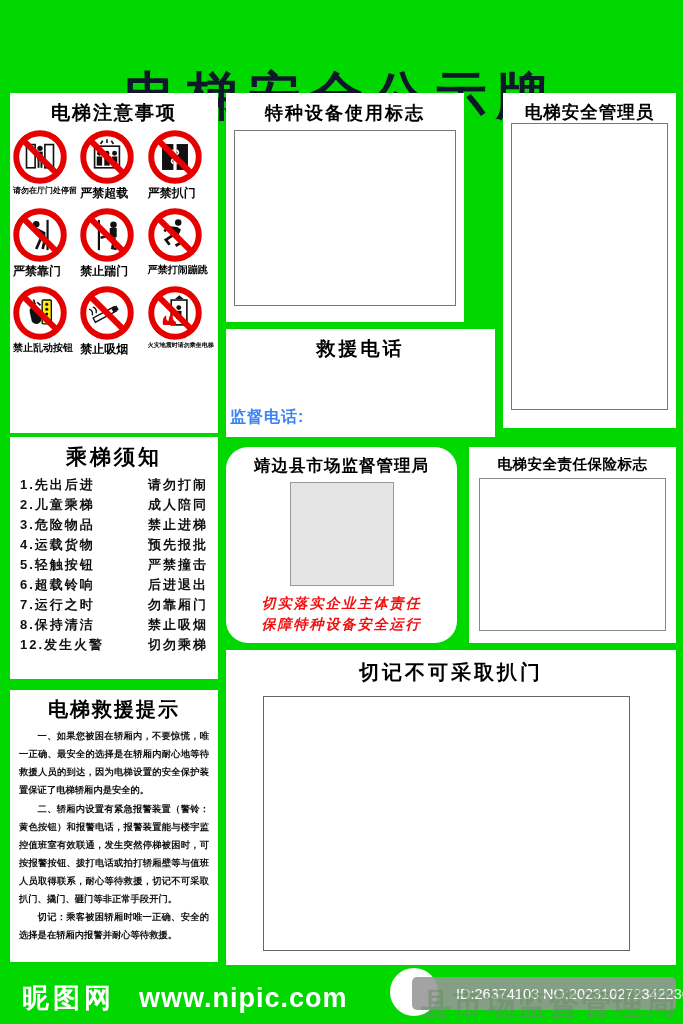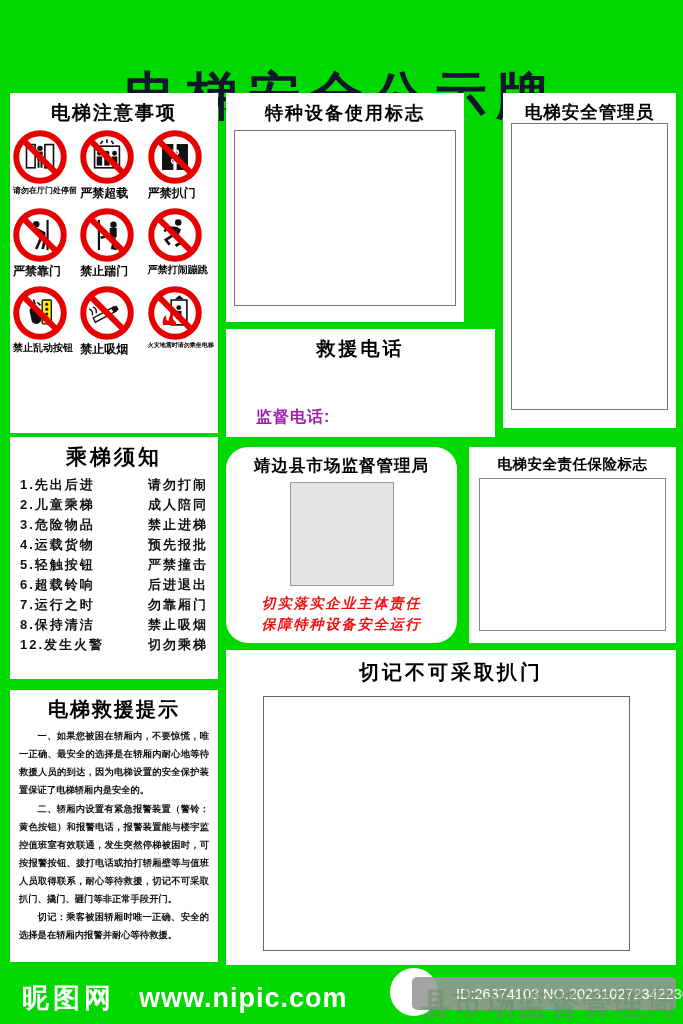--- a/index.html
+++ b/index.html
@@ -48,21 +48,21 @@
   }
 
   
   .card-d { left:226px; top:93px; width:238px; height:229px; }
   .card-d .card-title { padding-top:8px; font-size:18px; letter-spacing:2px; }
   .card-d .inner-box { position:absolute; left:8px; right:8px; top:37px; bottom:16px; border:1.5px solid #777; background:#fff; }
 
   
   .card-e { left:226px; top:329px; width:269px; height:108px; }
   .card-e .card-title { padding-top:7px; font-size:19px; letter-spacing:3px; }
-  .supervision-phone { position:absolute; left:30px; bottom:9px; font-size:16px; font-weight:bold; letter-spacing:1px; color:#a21caf;margin-top:36px; }
+  .supervision-phone { position:absolute; left:4px; bottom:9px; font-size:16px; font-weight:bold; letter-spacing:1px; color:#3b82f6;margin-top:36px; }
 
   
   .card-f { left:226px; top:447px; width:231px; height:196px;border-radius:22px; }
   .card-f .card-title { padding-top:8px; font-size:16.5px; letter-spacing:1px; }
   .qr-box { position:absolute; left:50%; transform:translateX(-50%); top:35px; width:104px; height:104px; background:#e4e4e4; border:1px solid #999; }
   .slogan { position:absolute; bottom:7px; width:100%; text-align:center;
     font-family:"Liberation Serif", serif; font-style:italic; font-weight:bold;
     color:#f01010; font-size:14px; letter-spacing:2px; line-height:1.55; }
 
   

